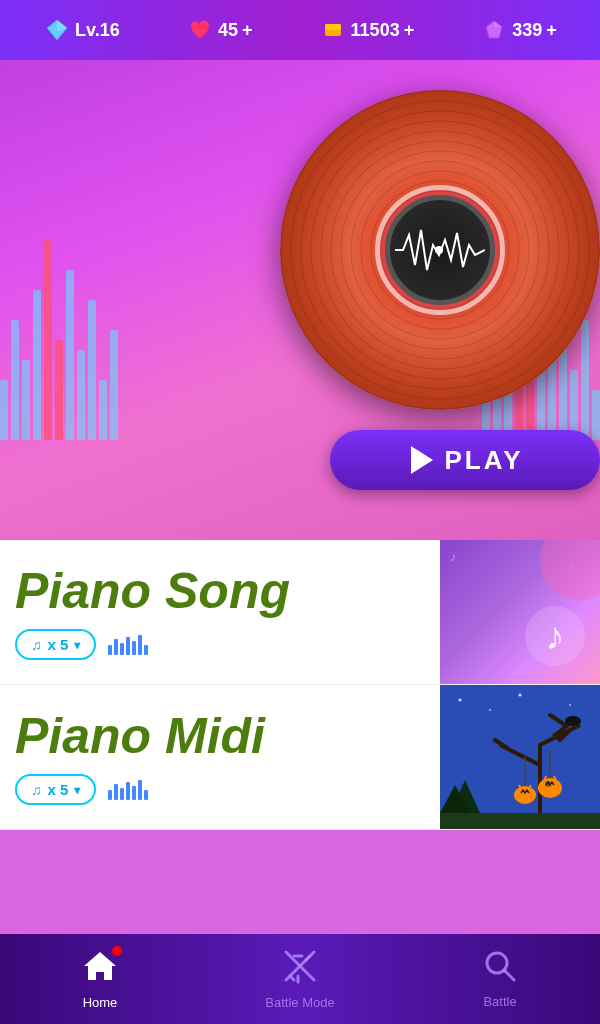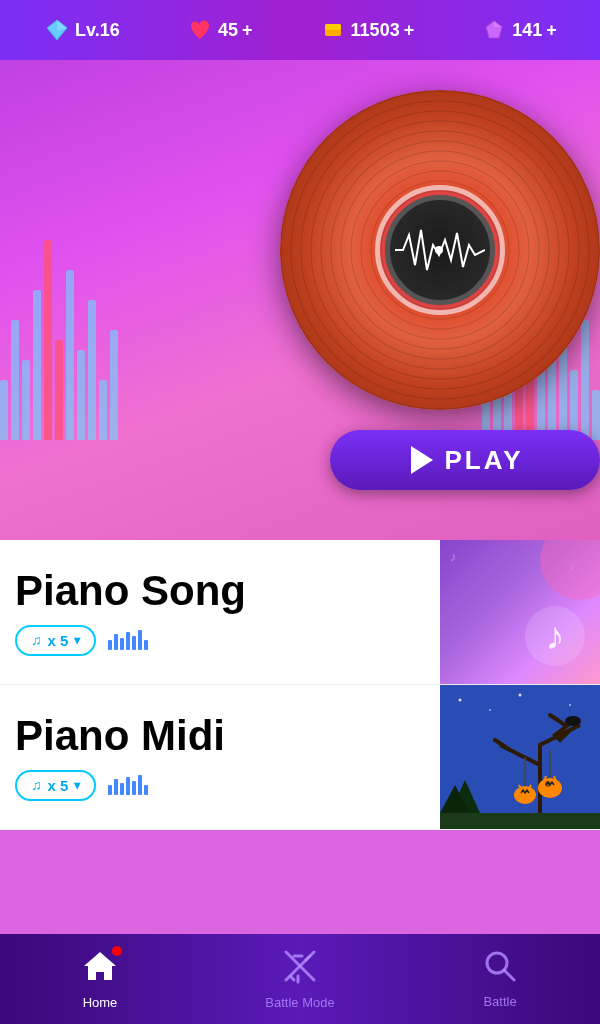--- a/index.html
+++ b/index.html
@@ -194,23 +194,24 @@
       background: white;
     }
     .song-card:last-child {
       background: white;
     }
     .card-text-area {
       flex: 1;
       padding: 18px 15px;
     }
     .song-title {
-      font-size: 42px;
+      font-size: 50px;
       font-weight: 900;
-      color: #000000;
+      color: #4d7c0f;
+      font-style: italic;
       line-height: 1.1;
       font-family: Arial Black, Arial, sans-serif;
       text-shadow: none;
     }
     .card-buttons {
       display: flex;
       align-items: center;
       gap: 12px;
       margin-top: 10px;
     }
@@ -363,21 +364,21 @@
     <span>11503</span>
     <span class="stat-plus">+</span>
   </div>
   <div class="stat-item">
     <div class="stat-icon">
       <svg width="24" height="24" viewBox="0 0 24 24">
         <polygon points="12,3 20,9 17,20 7,20 4,9" fill="#cc66ff" stroke="#aa44dd" stroke-width="1"></polygon>
         <polygon points="12,3 20,9 12,9" fill="#dd88ff" opacity="0.7"></polygon>
       </svg>
     </div>
-    <span>141</span>
+    <span>339</span>
     <span class="stat-plus">+</span>
   </div>
 </div>
 
 <div id="main-area">
 
   <div id="eq-left">
     <div class="eq-bar" style="height:60px;"></div>
     <div class="eq-bar" style="height:120px;"></div>
     <div class="eq-bar" style="height:80px;"></div>

